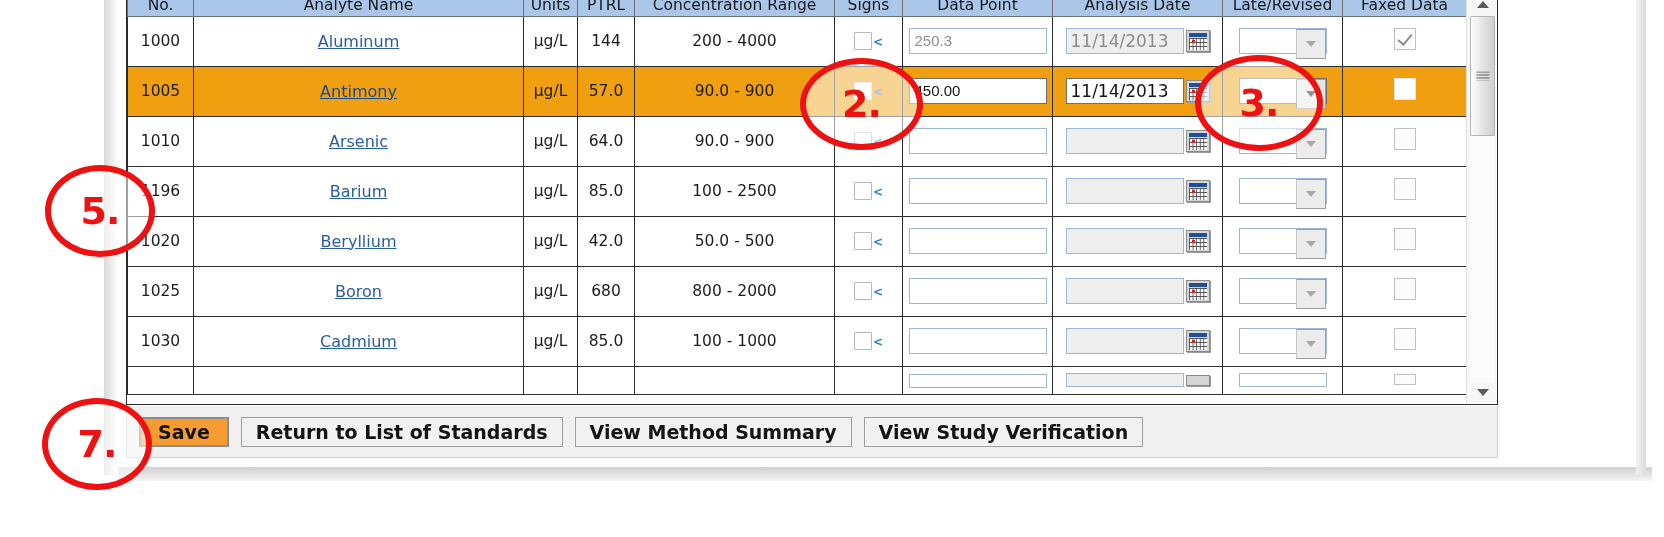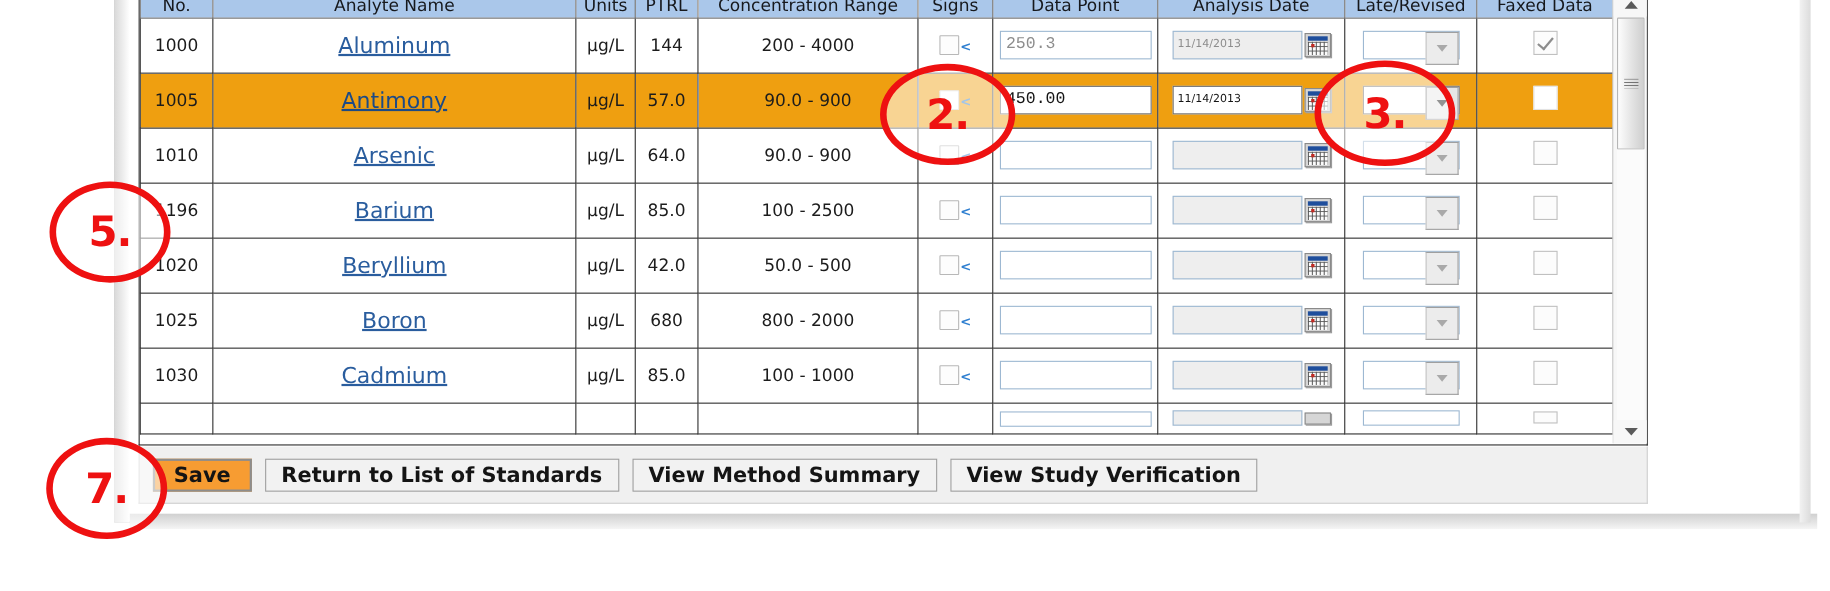--- a/index.html
+++ b/index.html
@@ -89,58 +89,58 @@
   td.c-conc  { width: 200px; }
   td.c-signs { width: 68px; }
   td.c-dp    { width: 150px; }
   td.c-date  { width: 170px; }
   td.c-late  { width: 120px; }
   td.c-fax   { width: 124px; }
 
   a.analyte {
     color: #2a5d9e;
     text-decoration: underline;
-    font-size: 20px;
+    font-size: 16px;
   }
   tr.sel a.analyte { color: #1c4a86; }
 
   
   .signcell { display:flex; align-items:center; justify-content:center; gap:1px; }
   .cbox {
     width: 18px; height: 18px;
     border: 1px solid #b8b8b8;
     background: #fdfdfd;
     display: inline-block;
     border-radius: 1px;
   }
   tr.sel .cbox { border-color:#d8d8d8; background:#fefefe; }
   .lt { color:#2f7fd0; font-size: 12px; line-height: 1; align-self: flex-end; margin-bottom: 2px; font-weight:bold; }
 
   
   .tin {
     width: 138px; height: 26px;
     border: 1px solid #9db8d2;
     background: #ffffff;
-    font-family: Liberation Mono, monospace;
+    font-family: Liberation Sans, sans-serif;
     font-size: 15px;
     color: #8d8d8d;
     padding: 0 5px;
     display: inline-block;
     line-height: 24px;
     text-align: left;
     vertical-align: middle;
   }
   .tin.active { color:#141414; border:1px solid #6f6f6f; }
 
   .datewrap { display:flex; align-items:center; justify-content:center; gap:2px; }
   .din {
     width: 118px; height: 26px;
     border: 1px solid #9db8d2;
     background: #eeeeee;
-    font-size: 10px;
+    font-size: 17px;
     color: #8d8d8d;
     padding: 0 4px;
     line-height: 24px;
     text-align: left;
   }
   .din.active { background:#ffffff; color:#141414; border:1px solid #6f6f6f; }
 
   .cal {
     width: 24px; height: 22px;
     border: 1px solid #8a8a8a;

